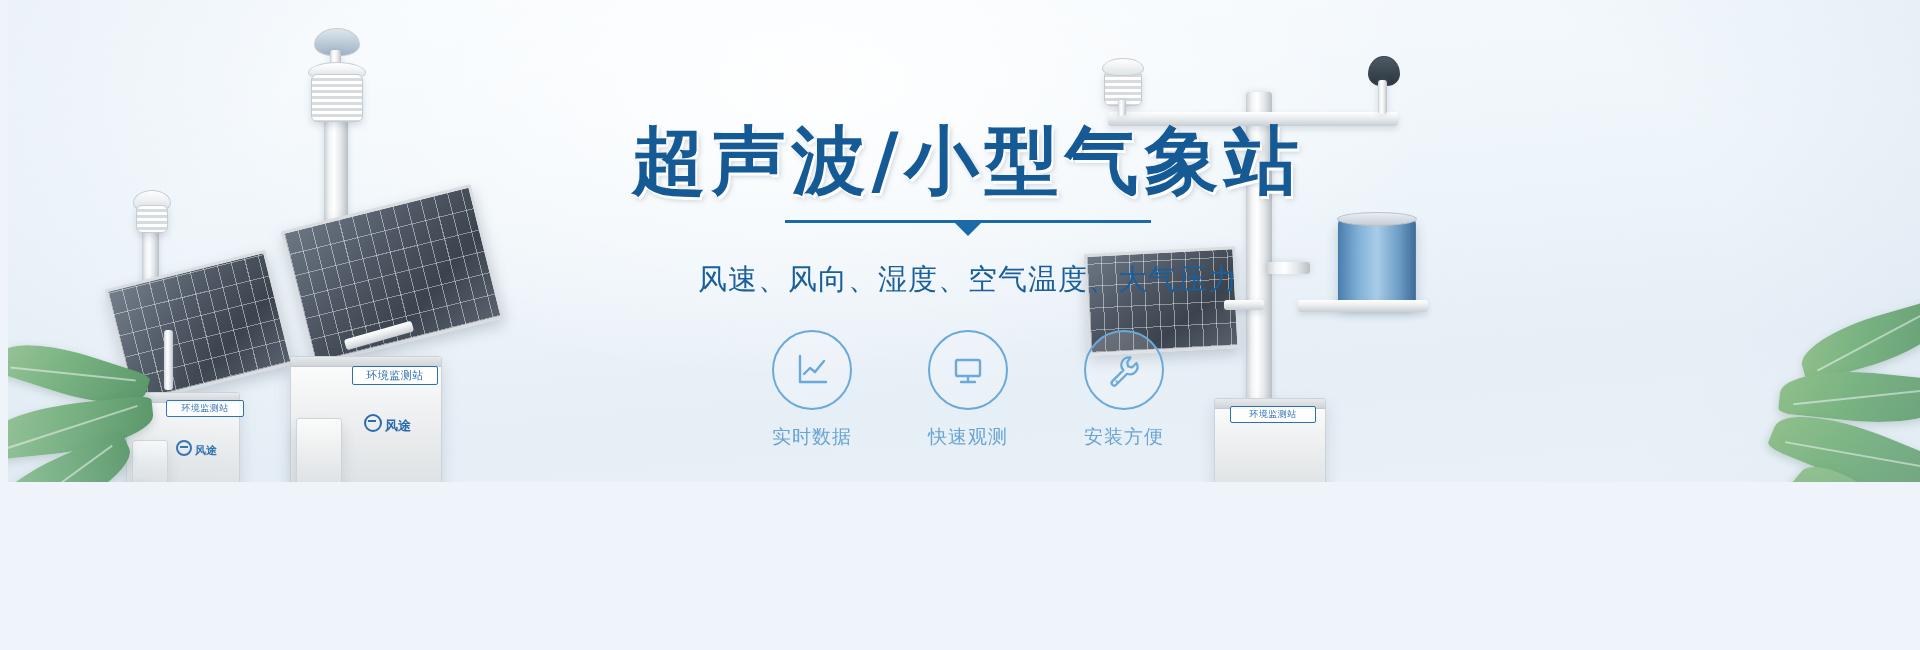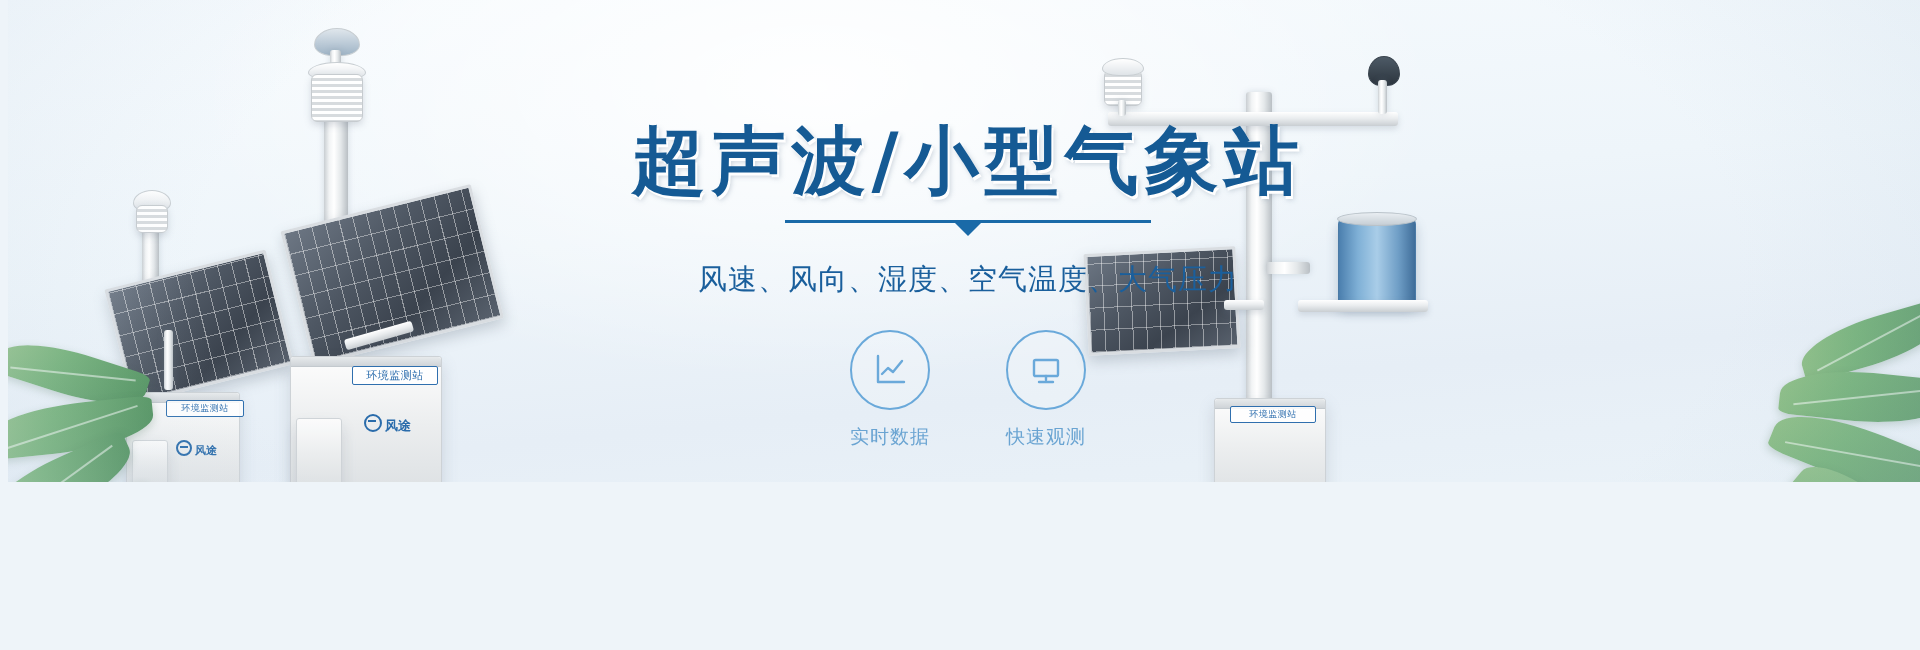--- a/index.html
+++ b/index.html
@@ -273,16 +273,25 @@
         <div class="circle">
           <svg width="42" height="42" viewBox="0 0 42 42" fill="none" stroke="#6aa9da" stroke-width="2.4" stroke-linecap="round" stroke-linejoin="round">
             <rect x="9" y="11" width="24" height="16" rx="1.6"></rect>
             <path d="M21 27 L21 31"></path>
             <path d="M14 33 L28 33"></path>
           </svg>
         </div>
         <div class="featlabel">快速观测</div>
       </div>
 
+      <div class="feat">
+        <div class="circle">
+          <svg width="42" height="42" viewBox="0 0 42 42" fill="none" stroke="#6aa9da" stroke-width="2.3" stroke-linecap="round" stroke-linejoin="round">
+            <path d="M27.5 8.5 a7.6 7.6 0 0 0 -7.1 12.6 l-11 11 a2.6 2.6 0 0 0 3.7 3.7 l11 -11 a7.6 7.6 0 0 0 9.4 -10.8 l-4.3 4.3 l-4.1 -0.9 l-0.9 -4.1 z"></path>
+            <circle cx="13.6" cy="32.4" r="1.1" fill="#6aa9da" stroke="none"></circle>
+          </svg>
+        </div>
+        <div class="featlabel">安装方便</div>
+      </div>
 
     </div>
   </div>
 </div>
 
 </body></html>

